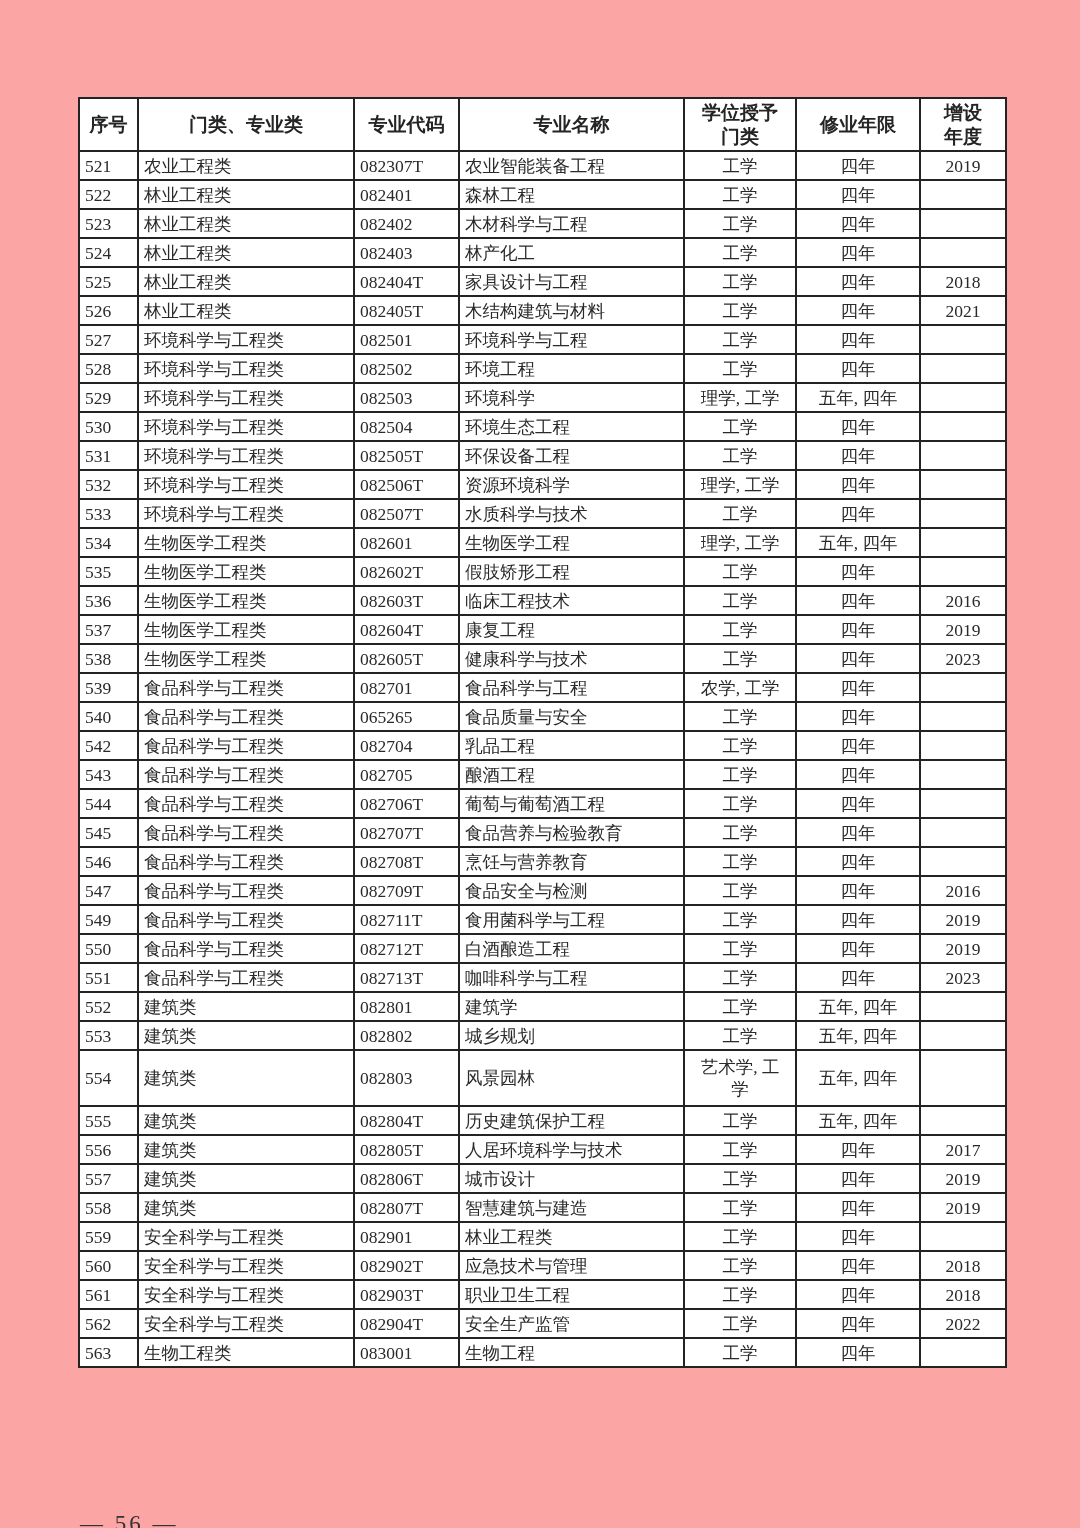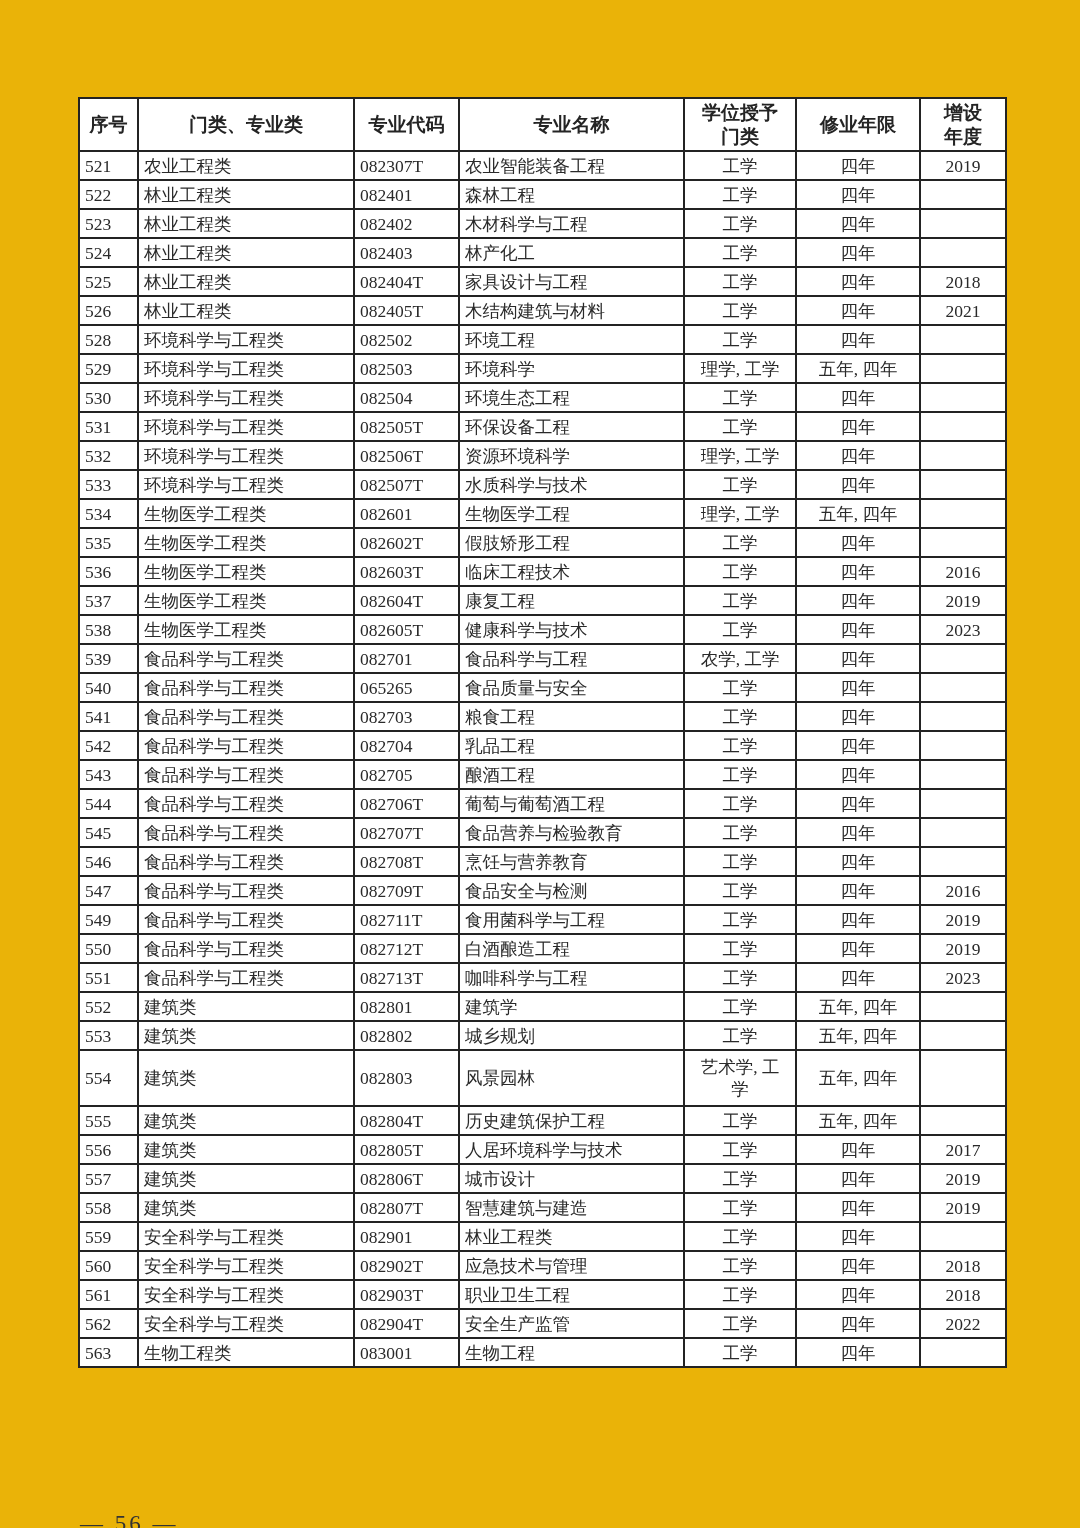--- a/index.html
+++ b/index.html
@@ -10,21 +10,21 @@
   body {
     width: 1080px;
     height: 1528px;
     position: relative;
     font-family: "Liberation Serif", "DejaVu Serif", serif;
     color: #262626;
   }
   .page {
     position: absolute;
     inset: 0;
-    background: #eab308;
+    background: #fca5a5;
   }
   table.majors-table {
     position: absolute;
     left: 78px;
     top: 97px;
     width: 927px;
     border-collapse: collapse;
     table-layout: fixed;
     background: #ffffff;
   }
@@ -144,20 +144,29 @@
         <tr>
       <td class="c-serial">526</td>
       <td class="c-left">林业工程类</td>
       <td class="c-left">082405T</td>
       <td class="c-left">木结构建筑与材料</td>
       <td class="c-center">工学</td>
       <td class="c-center">四年</td>
       <td class="c-center">2021</td>
     </tr>
         <tr>
+      <td class="c-serial">527</td>
+      <td class="c-left">环境科学与工程类</td>
+      <td class="c-left">082501</td>
+      <td class="c-left">环境科学与工程</td>
+      <td class="c-center">工学</td>
+      <td class="c-center">四年</td>
+      <td class="c-center"></td>
+    </tr>
+        <tr>
       <td class="c-serial">528</td>
       <td class="c-left">环境科学与工程类</td>
       <td class="c-left">082502</td>
       <td class="c-left">环境工程</td>
       <td class="c-center">工学</td>
       <td class="c-center">四年</td>
       <td class="c-center"></td>
     </tr>
         <tr>
       <td class="c-serial">529</td>
@@ -256,29 +265,20 @@
       <td class="c-left">食品科学与工程</td>
       <td class="c-center">农学, 工学</td>
       <td class="c-center">四年</td>
       <td class="c-center"></td>
     </tr>
         <tr>
       <td class="c-serial">540</td>
       <td class="c-left">食品科学与工程类</td>
       <td class="c-left">065265</td>
       <td class="c-left">食品质量与安全</td>
-      <td class="c-center">工学</td>
-      <td class="c-center">四年</td>
-      <td class="c-center"></td>
-    </tr>
-        <tr>
-      <td class="c-serial">541</td>
-      <td class="c-left">食品科学与工程类</td>
-      <td class="c-left">082703</td>
-      <td class="c-left">粮食工程</td>
       <td class="c-center">工学</td>
       <td class="c-center">四年</td>
       <td class="c-center"></td>
     </tr>
         <tr>
       <td class="c-serial">542</td>
       <td class="c-left">食品科学与工程类</td>
       <td class="c-left">082704</td>
       <td class="c-left">乳品工程</td>
       <td class="c-center">工学</td>

